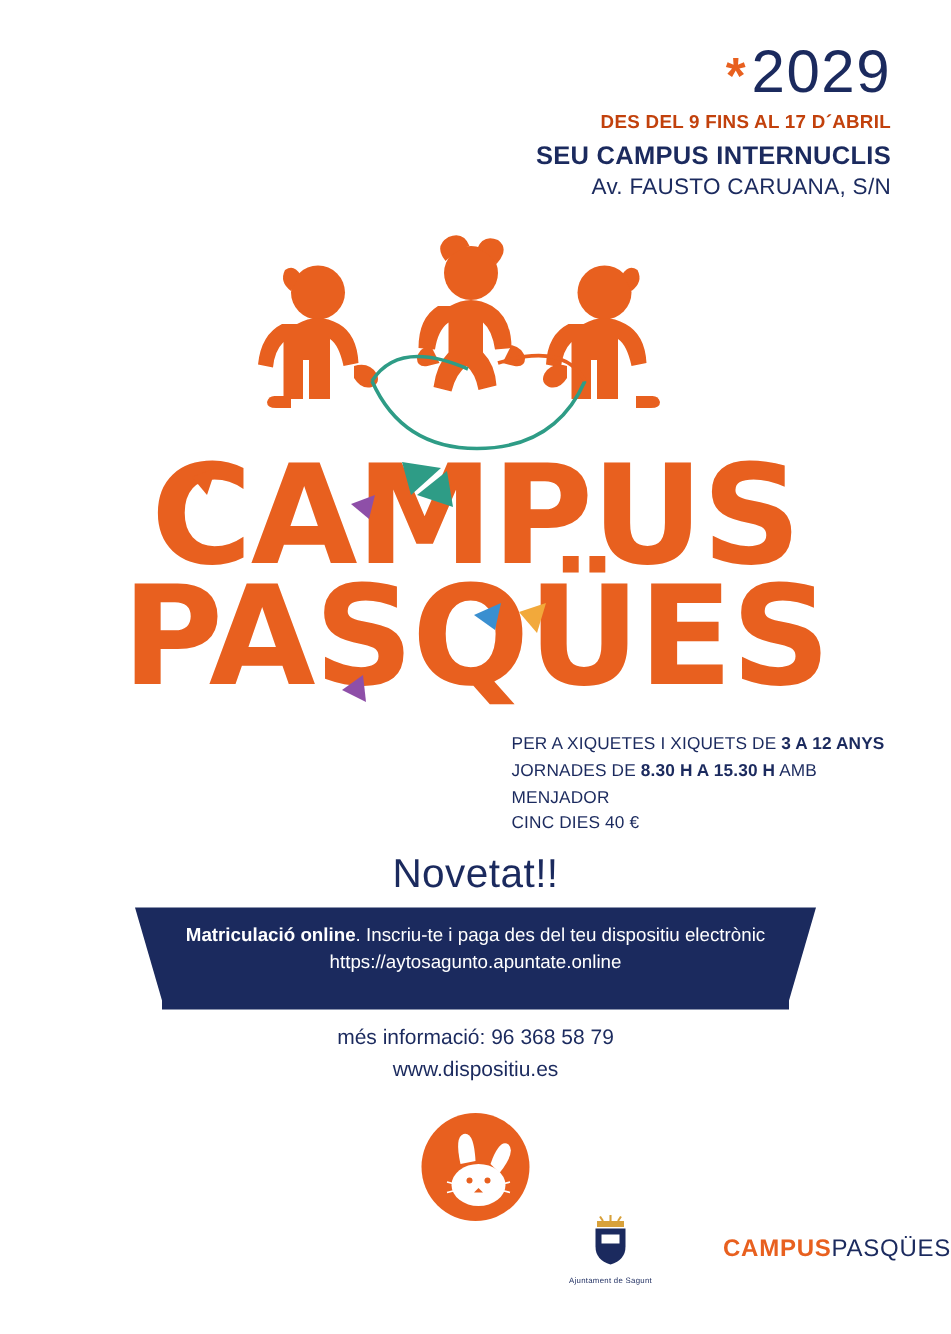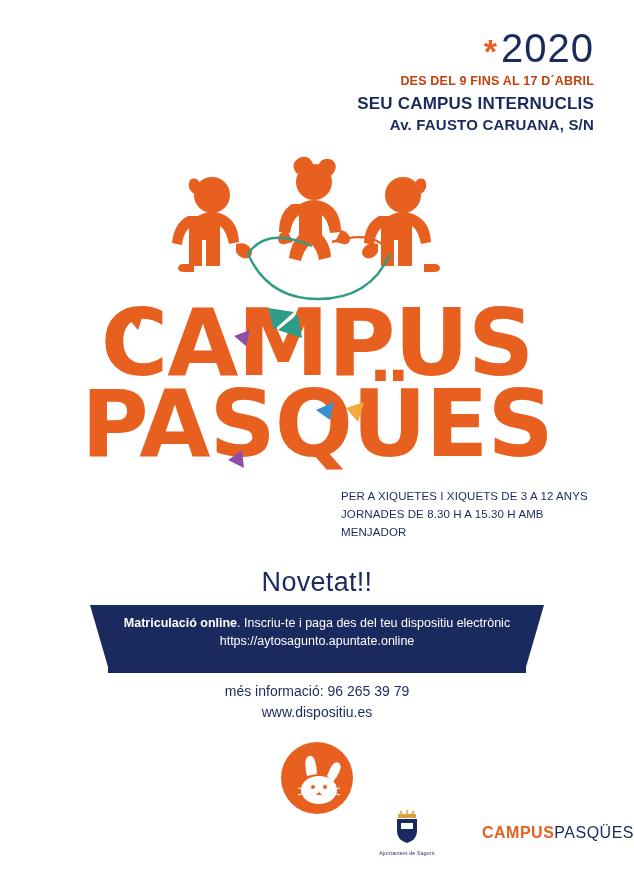--- a/index.html
+++ b/index.html
@@ -60,21 +60,21 @@
   }
   .header .venue {
     font-size: 17px;
     font-weight: bold;
     margin-top: 6px;
     letter-spacing: 0.2px;
     color: #1b2a5e;
   }
   .header .address {
     font-size: 15px;
-    font-weight: bold;
+    font-weight: normal;
     margin-top: 2px;
     letter-spacing: 0.2px;
     color: #1b2a5e;
   }
 
   
   .illustration {
     position: absolute;
     top: 150px;
     left: 150px;
@@ -115,21 +115,21 @@
   .info {
     position: absolute;
     top: 488px;
     left: 341px;
     width: 260px;
     color: #1b2a5e;
     font-size: 11.5px;
     line-height: 1.55;
     letter-spacing: 0.1px;
   }
-  .info b { font-weight: normal; }
+  .info b { font-weight: bold; }
 
   
   .novetat {
     position: absolute;
     top: 567px;
     left: 0;
     width: 634px;
     text-align: center;
   }
   .novetat-title {
@@ -232,21 +232,21 @@
   }
 </style>
 </head>
 <body>
 
 <div class="poster">
 
   <div class="header">
     <div class="year-line">
       <span class="asterisk">*</span>
-      <span class="year">2020</span>
+      <span class="year">2029</span>
     </div>
     <div class="dates">DES DEL 9 FINS AL 17 D´ABRIL</div>
     <div class="venue">SEU CAMPUS INTERNUCLIS</div>
     <div class="address">Av. FAUSTO CARUANA, S/N</div>
   </div>
 
   <div class="illustration">
     <svg width="330" height="175" viewBox="0 0 330 175" xmlns="http://www.w3.org/2000/svg">
 
       <g fill="#e8601f">
@@ -295,34 +295,35 @@
     <polygon points="118,170 132,160 134,178" fill="#8e4fa8"></polygon>
   </svg>
 
   <div class="info">
     <div>
       <span>PER A XIQUETES I XIQUETS DE </span><b>3 A 12 ANYS</b>
     </div>
     <div>
       <span>JORNADES DE </span><b>8.30 H A 15.30 H</b><span> AMB MENJADOR</span>
     </div>
+    <div>CINC DIES 40 €</div>
   </div>
 
   <div class="novetat">
     <div class="novetat-title">Novetat!!</div>
   </div>
 
   <div class="ribbon">
     <div class="ribbon-line1">
       <b>Matriculació online</b><span>. Inscriu-te i paga des del teu dispositiu electrònic https://aytosagunto.apuntate.online</span>
     </div>
   </div>
 
   <div class="contact">
-    <div>més informació: 96 265 39 79</div>
+    <div>més informació: 96 368 58 79</div>
     <div>www.dispositiu.es</div>
   </div>
 
   <div class="footer-logo">
     <div class="bunny-circle">
       <svg width="72" height="72" viewBox="0 0 72 72" xmlns="http://www.w3.org/2000/svg">
         <path d="M26 34 q-4 -18 2 -20 q7 -2 8 18 z" fill="#ffffff"></path>
         <path d="M46 34 q6 -17 12 -13 q5 5 -6 19 z" fill="#ffffff"></path>
         <ellipse cx="38" cy="48" rx="18" ry="14" fill="#ffffff"></ellipse>
         <circle cx="32" cy="45" r="2" fill="#e8601f"></circle>

